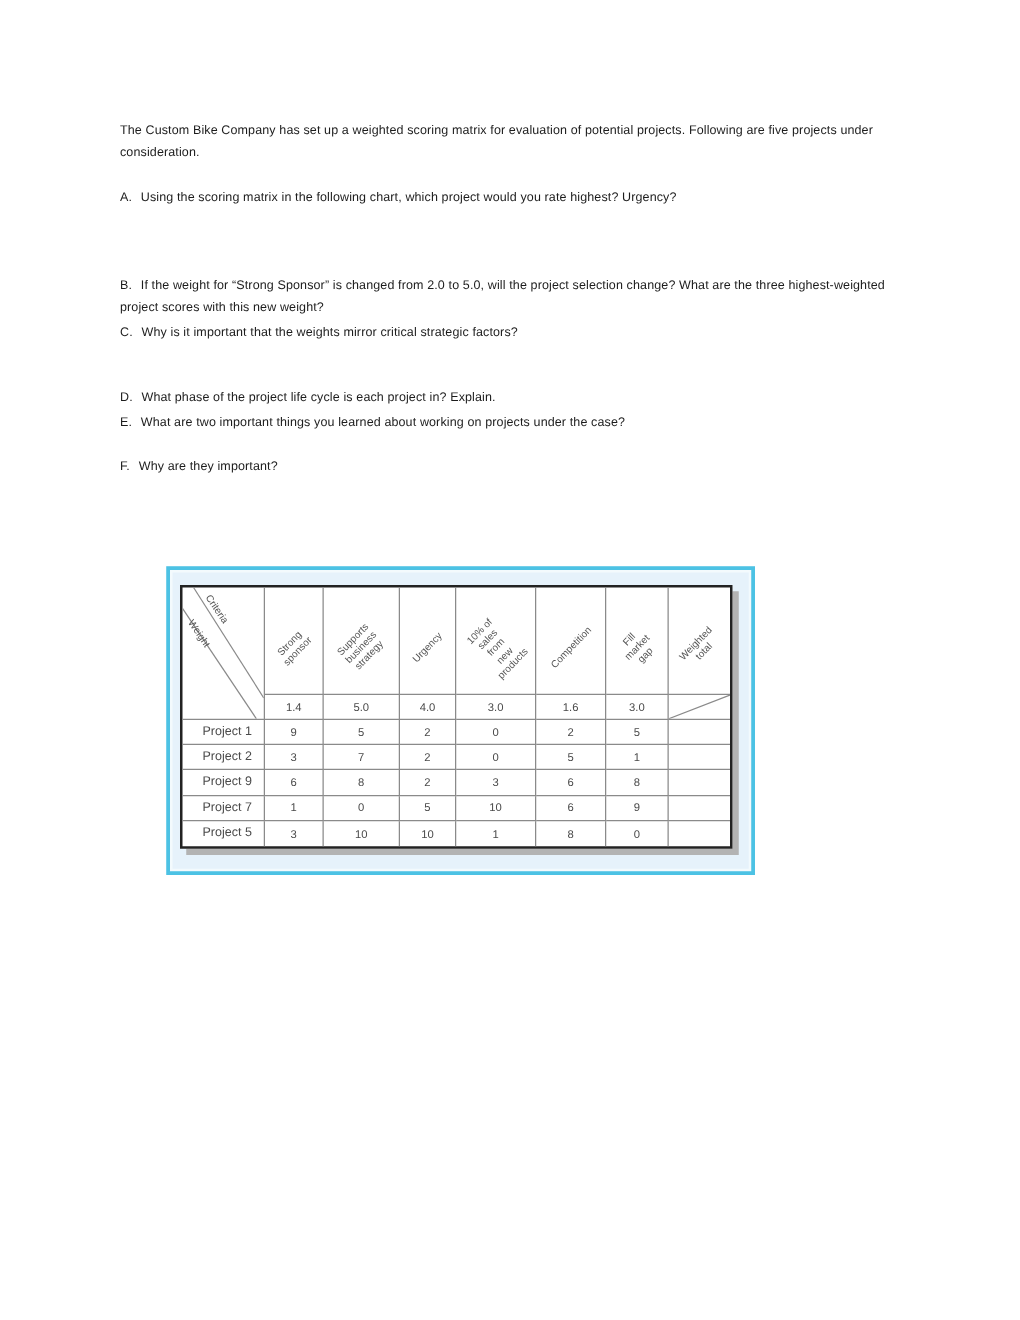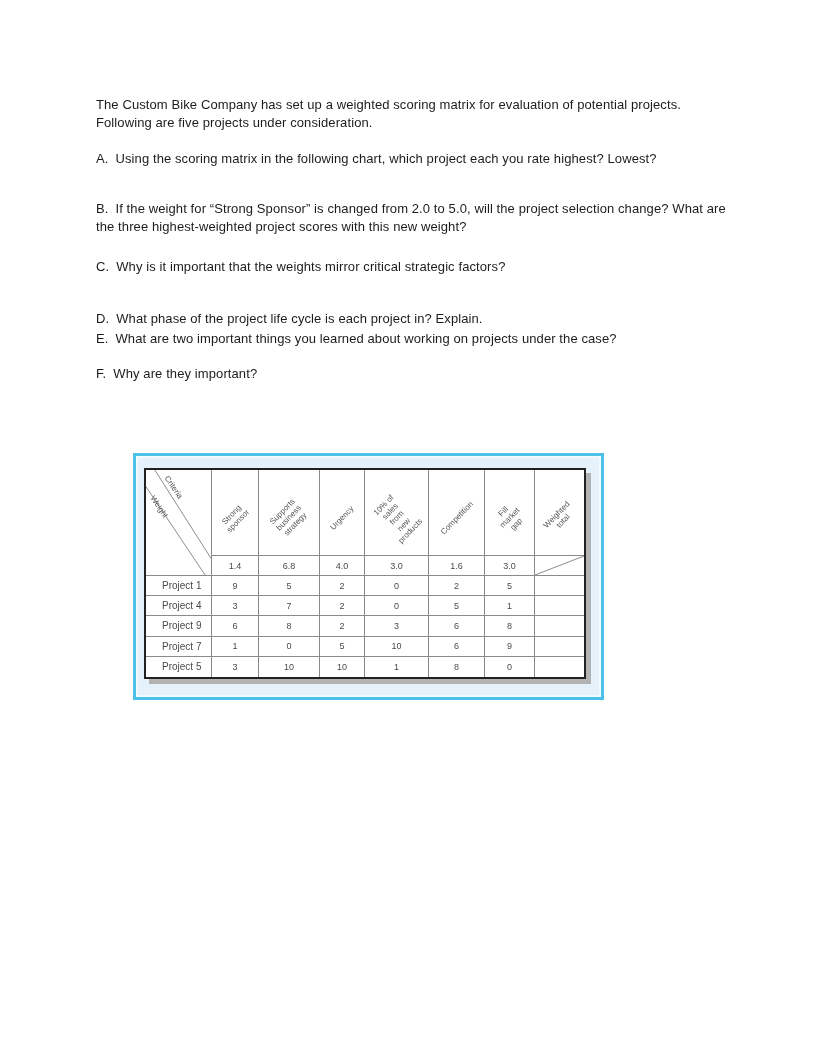--- a/index.html
+++ b/index.html
@@ -4,21 +4,21 @@
 <style>
   * { margin:0; padding:0; box-sizing:border-box; }
   html,body { background:#fff; }
   body {
     width:816px; height:1056px; position:relative;
     font-family:"Liberation Sans", sans-serif;
     color:#1c1c1c;
   }
   .p {
     position:absolute; left:96px; width:632px;
-    font-size:13px; line-height:18px; letter-spacing:0.1px;
+    font-size:10px; line-height:18px; letter-spacing:0.1px;
   }
   .qlabel { margin-right:7px; }
   
   .figure {
     position:absolute; left:133px; top:453px; width:471px; height:247px;
     border:3px solid #4cc2e4; background:#e6f2fb;
     box-shadow: inset 0 0 0 2px #f3fafd;
   }
   .matrix-wrap {
     position:absolute; left:8px; top:12px; width:442px; height:211px;
@@ -53,23 +53,23 @@
   }
   .rowlabel { justify-content:flex-start; padding-left:16px; font-size:10px; }
   .slash svg { position:absolute; left:0; top:0; width:100%; height:100%; }
 </style>
 </head>
 <body>
 
 <div class="p" style="top:96px">The Custom Bike Company has set up a weighted scoring matrix for evaluation of potential projects. Following are five projects under consideration.</div>
 
 <div class="p" style="top:150px">
-  <span class="qlabel">A.</span><span>Using the scoring matrix in the following chart, which project each you rate highest? Lowest?</span>
+  <span class="qlabel">A.</span><span>Using the scoring matrix in the following chart, which project would you rate highest? Urgency?</span>
 </div>
-<div class="p" style="top:200px">
+<div class="p" style="top:220px">
   <span class="qlabel">B.</span><span>If the weight for “Strong Sponsor” is changed from 2.0 to 5.0, will the project selection change? What are the three highest-weighted project scores with this new weight?</span>
 </div>
 <div class="p" style="top:258px">
   <span class="qlabel">C.</span><span>Why is it important that the weights mirror critical strategic factors?</span>
 </div>
 <div class="p" style="top:310px">
   <span class="qlabel">D.</span><span>What phase of the project life cycle is each project in? Explain.</span>
 </div>
 <div class="p" style="top:330px">
   <span class="qlabel">E.</span><span>What are two important things you learned about working on projects under the case?</span>
@@ -116,21 +116,21 @@
       </div>
     <div class="cell hcell hb last-col" style="grid-column:8;grid-row:1">
         <span class="diag">Weighted
 total</span>
       </div>
 
     <div class="cell hb" style="grid-column:2;grid-row:2">
         <span>1.4</span>
       </div>
     <div class="cell hb" style="grid-column:3;grid-row:2">
-        <span>6.8</span>
+        <span>5.0</span>
       </div>
     <div class="cell hb" style="grid-column:4;grid-row:2">
         <span>4.0</span>
       </div>
     <div class="cell hb" style="grid-column:5;grid-row:2">
         <span>3.0</span>
       </div>
     <div class="cell hb" style="grid-column:6;grid-row:2">
         <span>1.6</span>
       </div>
@@ -145,21 +145,21 @@
 
     <div class="cell hb rowlabel">Project 1</div>
     <div class="cell hb">9</div>
     <div class="cell hb">5</div>
     <div class="cell hb">2</div>
     <div class="cell hb">0</div>
     <div class="cell hb">2</div>
     <div class="cell hb">5</div>
     <div class="cell hb last-col"></div>
 
-    <div class="cell hb rowlabel">Project 4</div>
+    <div class="cell hb rowlabel">Project 2</div>
     <div class="cell hb">3</div>
     <div class="cell hb">7</div>
     <div class="cell hb">2</div>
     <div class="cell hb">0</div>
     <div class="cell hb">5</div>
     <div class="cell hb">1</div>
     <div class="cell hb last-col"></div>
 
     <div class="cell hb rowlabel">Project 9</div>
     <div class="cell hb">6</div>

